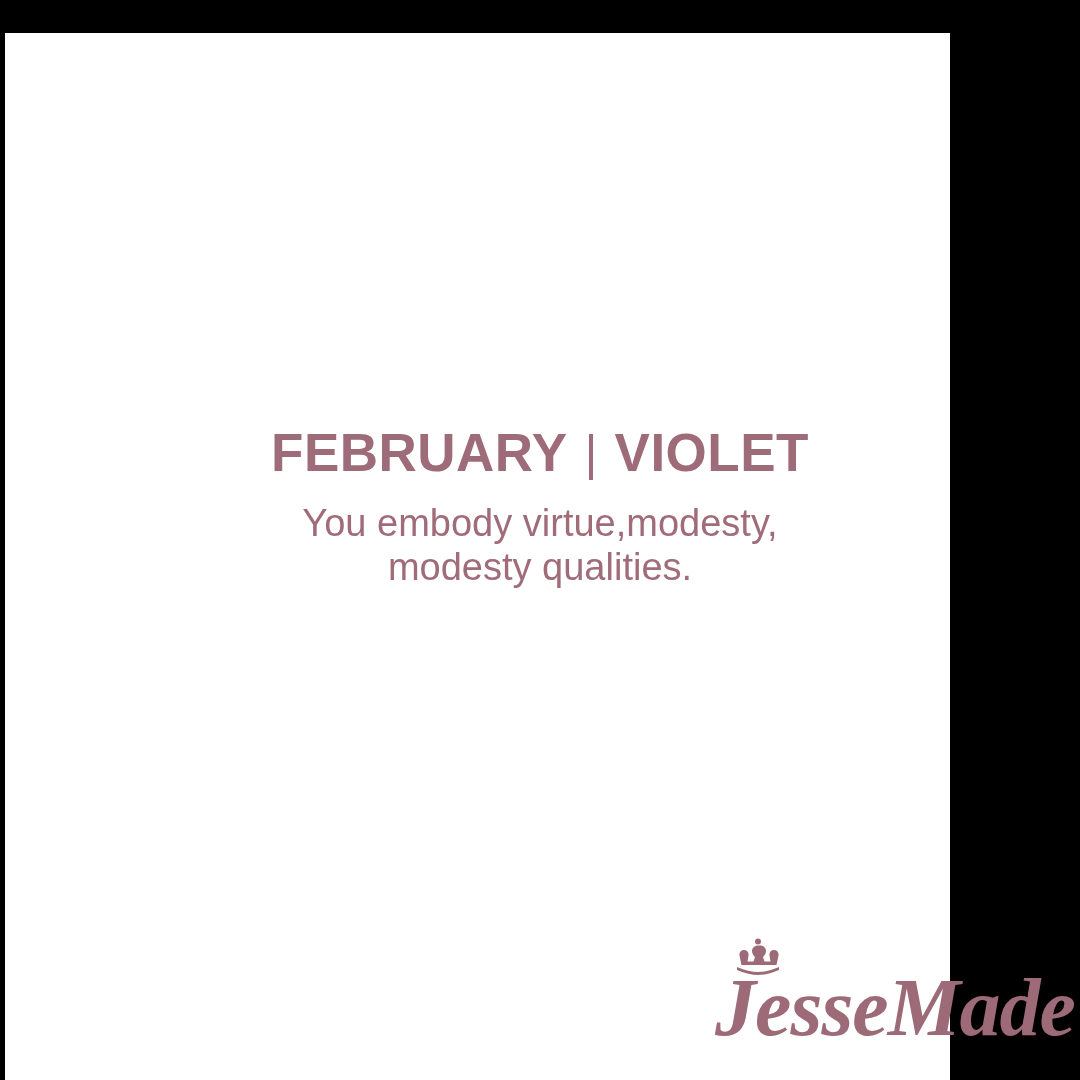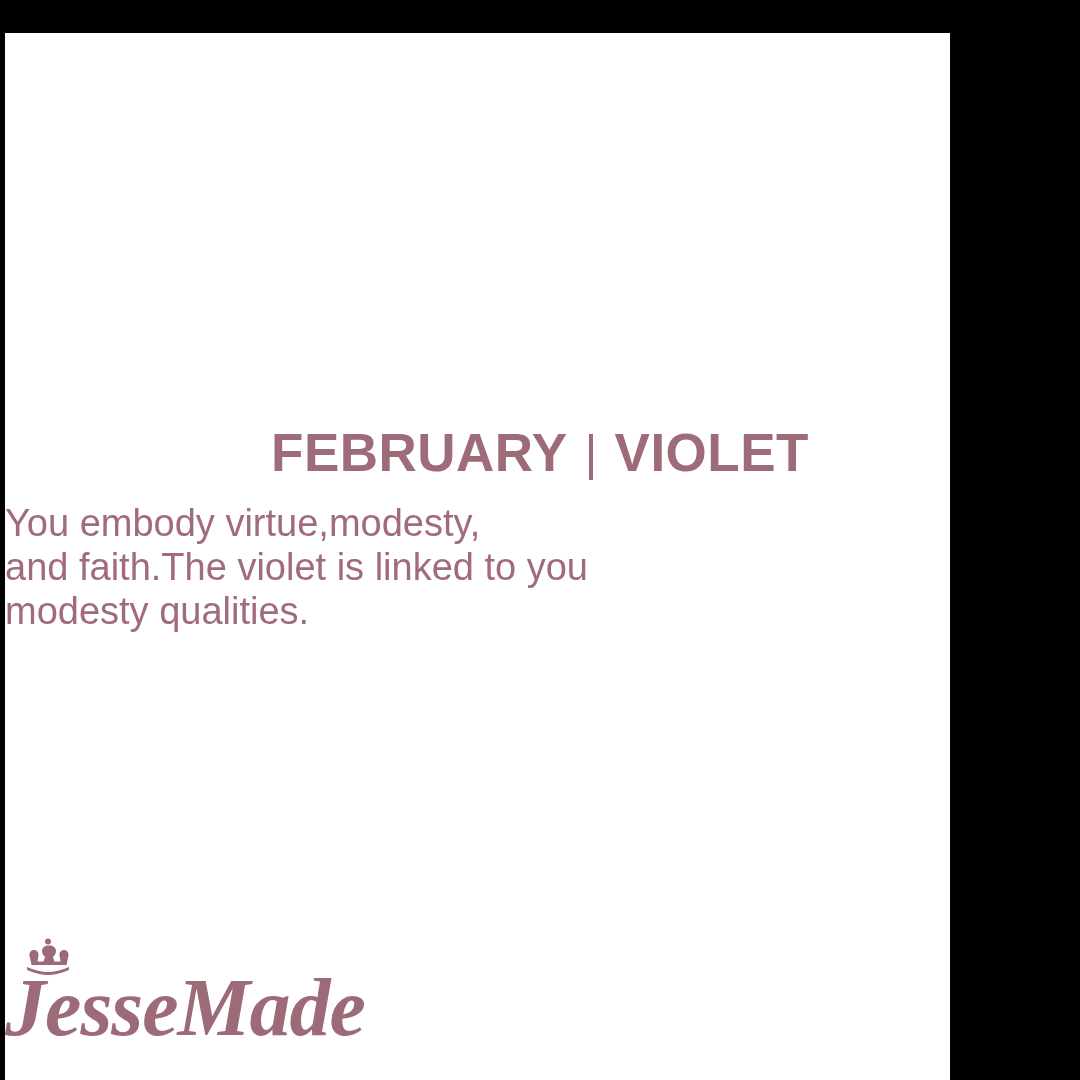--- a/index.html
+++ b/index.html
@@ -56,39 +56,39 @@
     position: relative;
     top: -1px;
   }
 
   
   #body-block {
     position: absolute;
     left: 0;
     top: 468px;
     width: 1070px;
-    text-align: left;
+    text-align: center;
   }
 
   .body-line {
     font-family: "Liberation Sans", sans-serif;
     font-weight: 400;
     font-size: 38px;
     line-height: 44px;
     color: #a06c79;
     white-space: pre;
   }
 
   
   #logo-block {
     position: absolute;
     left: 0;
     top: 900px;
     width: 1070px;
-    text-align: left;
+    text-align: right;
     text-decoration: underline;
   }
 
   #logo-inner {
     display: inline-block;
     position: relative;
     line-height: 1;
   }
 
   #crown-icon {
@@ -114,21 +114,20 @@
 <body>
 
 <div id="card">
 
   <div id="title-block">
     <span class="title-word">FEBRUARY</span><span class="title-sep">|</span><span class="title-word">VIOLET</span>
   </div>
 
   <div id="body-block">
     <div class="body-line">You embody virtue,modesty,</div>
-    <div class="body-line">and faith.The violet is linked to you</div>
     <div class="body-line">modesty qualities.</div>
   </div>
 
   <div id="logo-block">
     <div id="logo-inner">
       <span id="crown-icon">
         <svg viewBox="0 0 112 80" width="56" height="40" xmlns="http://www.w3.org/2000/svg">
           <g fill="#9d6a78">
 
             <circle cx="56" cy="9" r="6"></circle>

